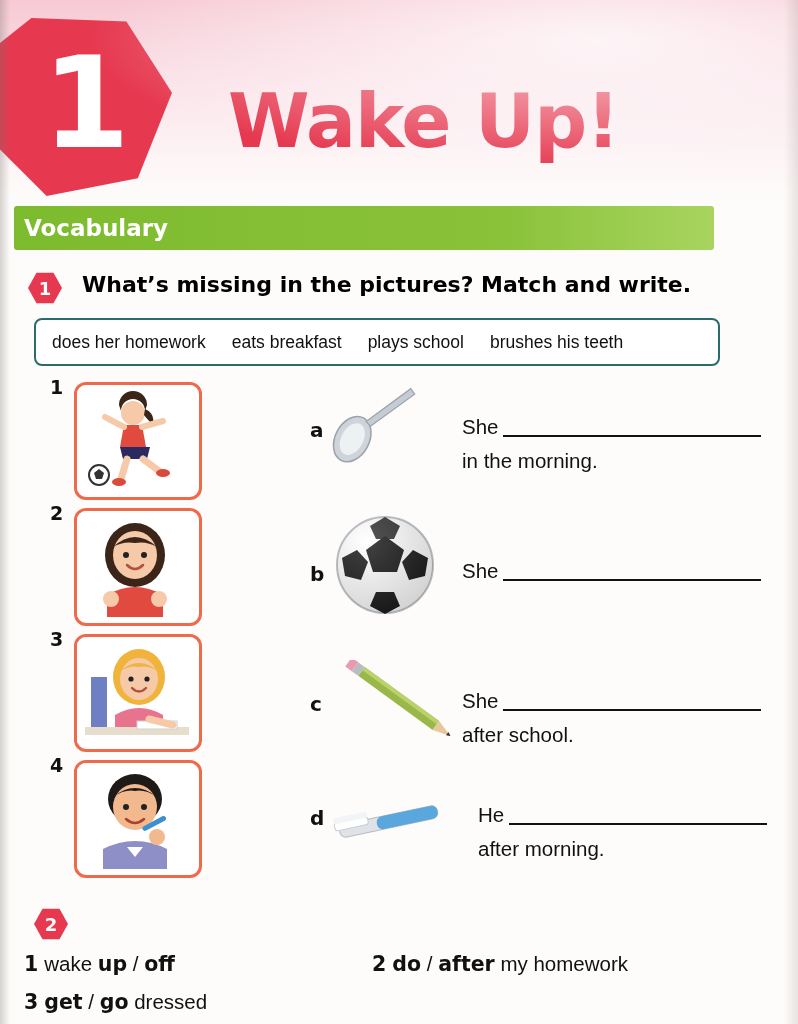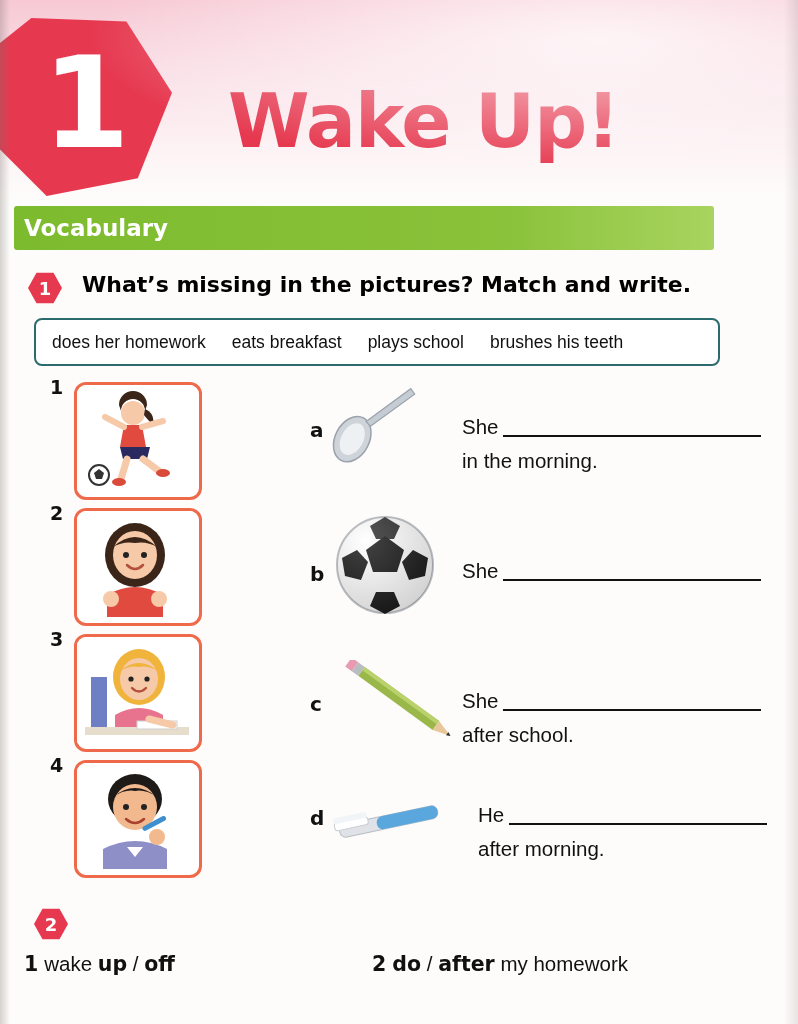--- a/index.html
+++ b/index.html
@@ -447,17 +447,20 @@
   <div class="ex-num ex2-num">2</div>
 
   <div class="circle-item c1">
     <span class="idx">1</span><span>wake </span><b>up</b><span> / </span><b>off</b><span></span>
   </div>
 
   <div class="circle-item c2">
     <span class="idx">2</span><span></span><b>do</b><span> / </span><b>after</b><span> my homework</span>
   </div>
 
+  <div class="circle-item c3">
+    <span class="idx">3</span><span></span><b>get</b><span> / </span><b>go</b><span> dressed</span>
+  </div>
 
 
   <div class="edge-left"></div>
   <div class="edge-right"></div>
 </div>
 
 </body></html>

